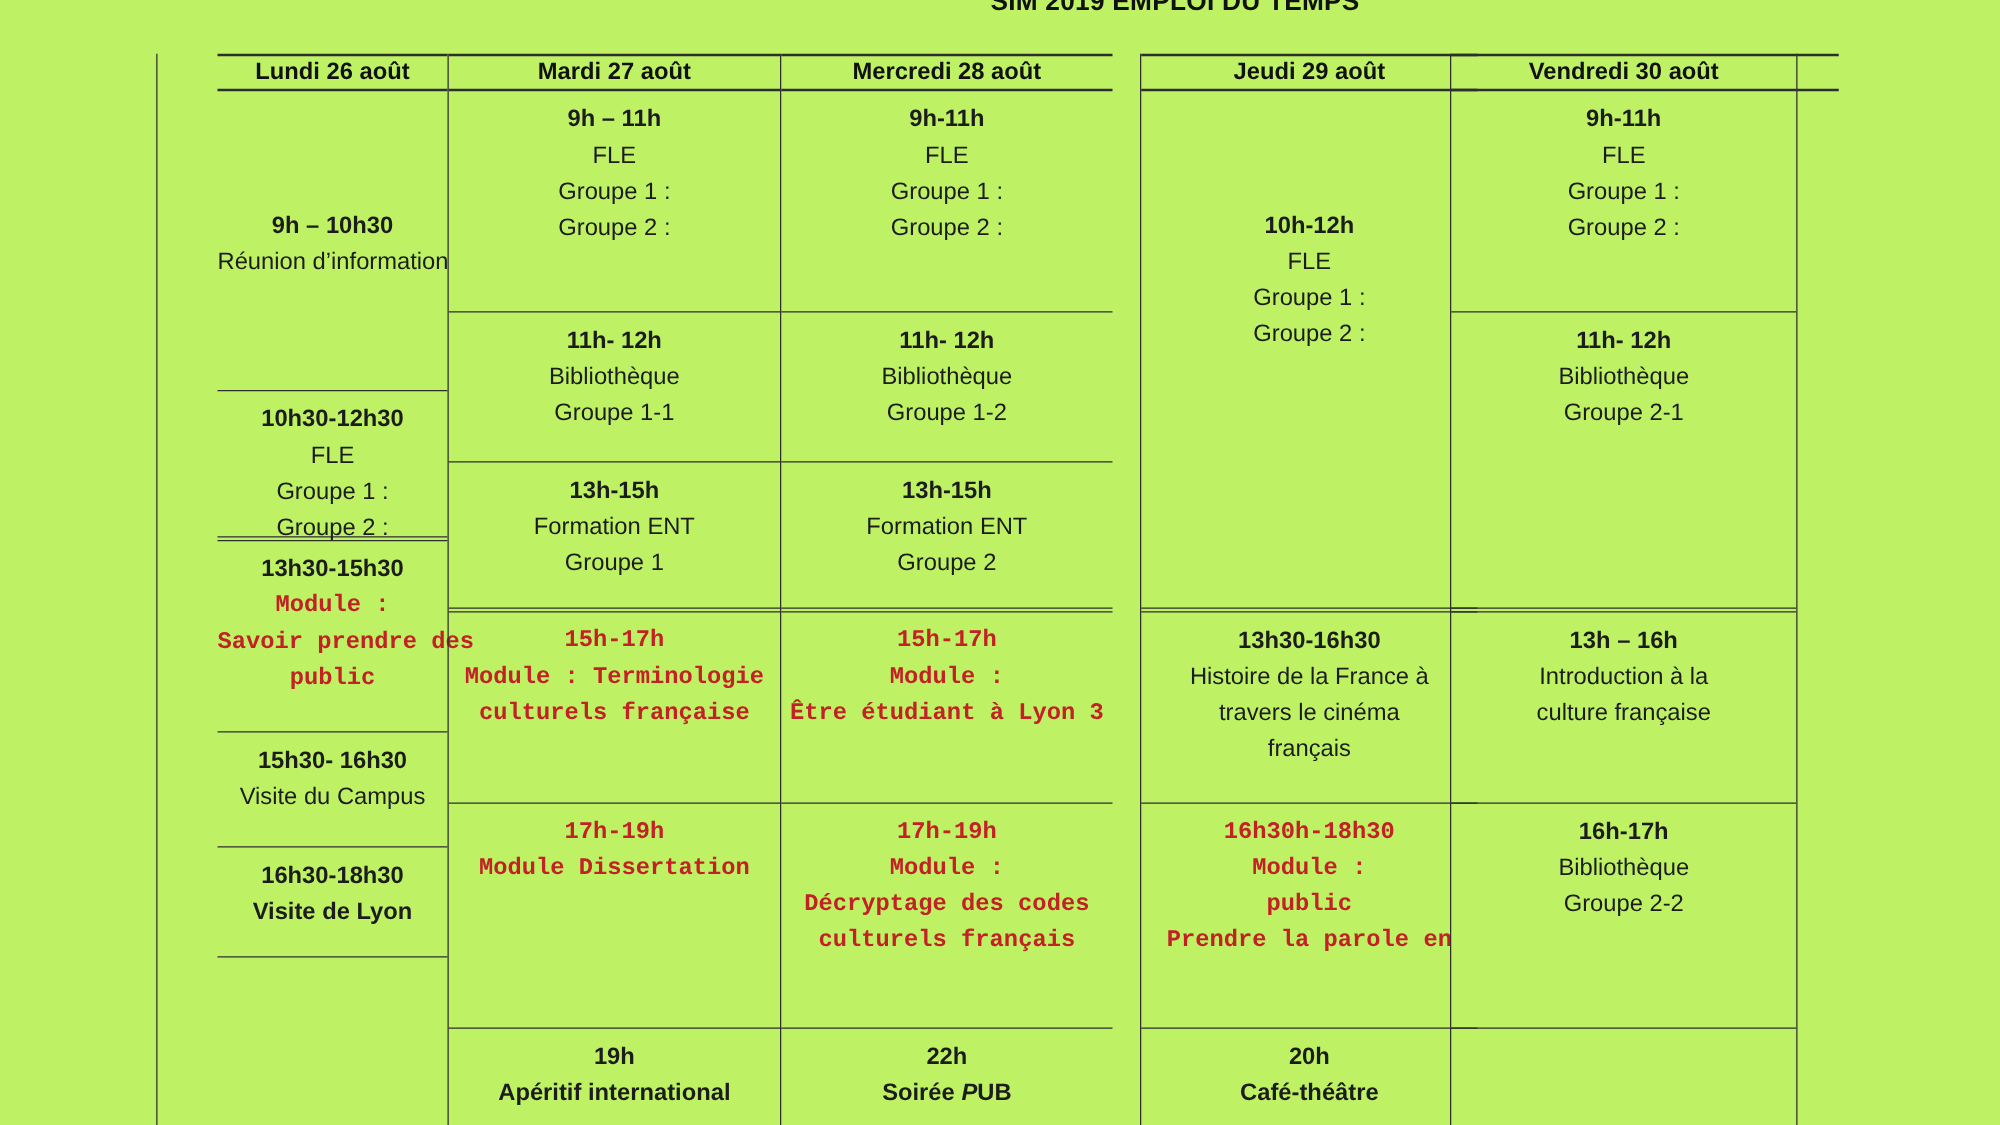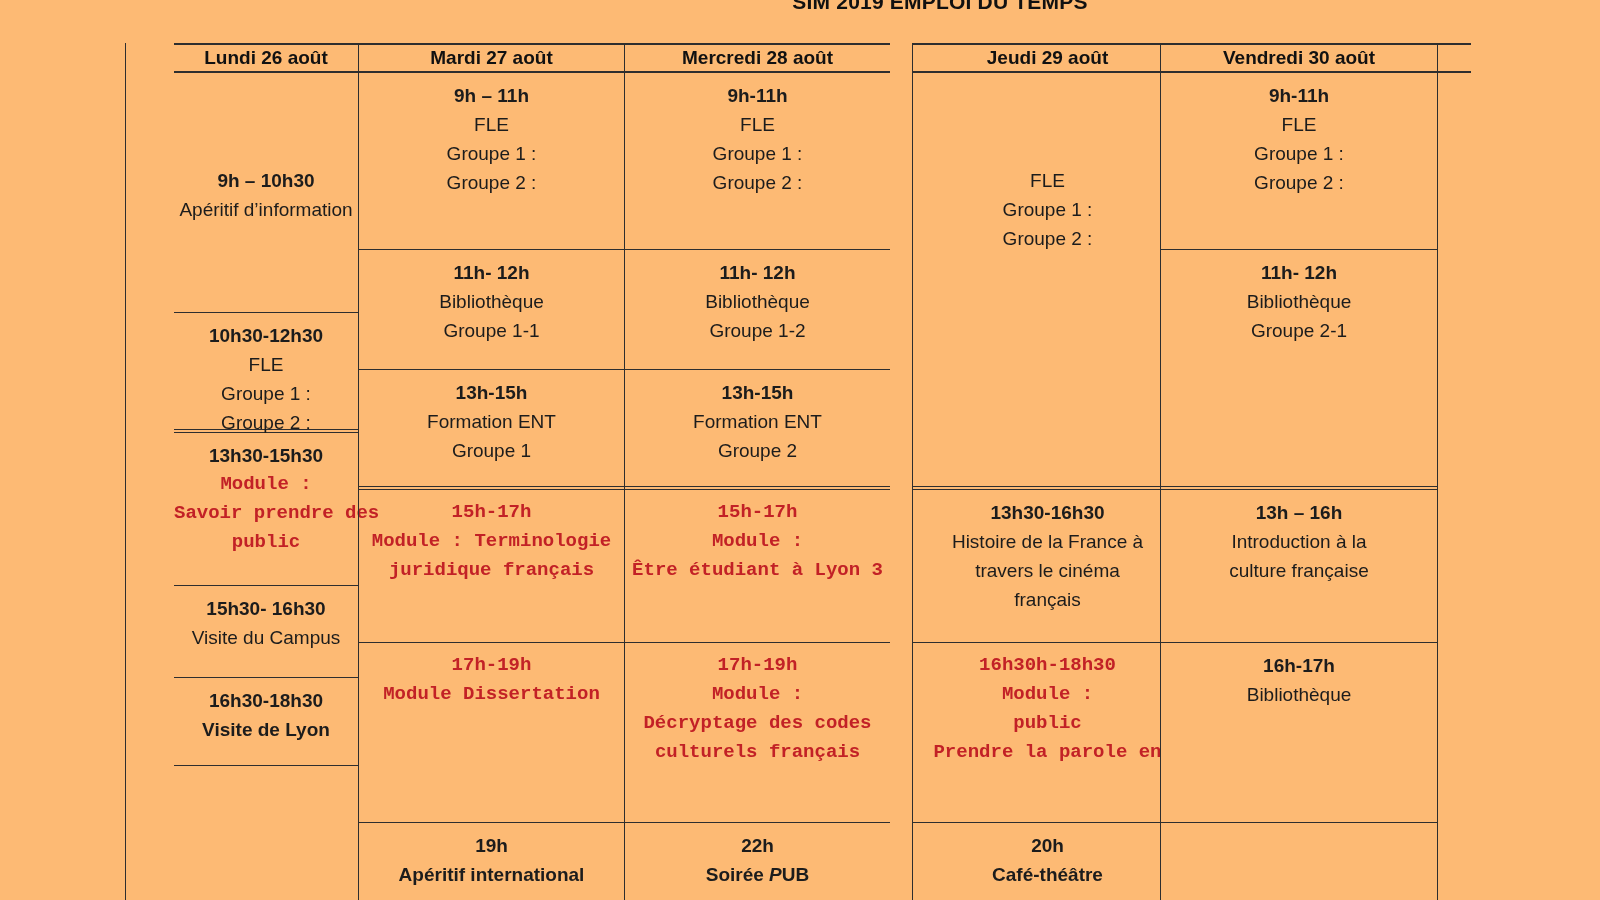--- a/index.html
+++ b/index.html
@@ -1,16 +1,16 @@
 <!DOCTYPE html>
 <html><head>
 <meta charset="utf-8">
 <style>
   html,body{margin:0;padding:0;background:#fff;}
-  #page{position:relative;width:1600px;height:900px;background:#fdba74;overflow:hidden;
+  #page{position:relative;width:1600px;height:900px;background:#bef264;overflow:hidden;
         font-family:"Liberation Sans","DejaVu Sans",sans-serif;color:#1c1c1c;}
   
   #title{position:absolute;top:-10px;left:745px;width:390px;text-align:center;
          font-size:21px;font-weight:bold;letter-spacing:.2px;color:#111;}
   
   .col{position:absolute;top:43px;bottom:0;border-left:1.6px solid #2e2e2e;box-sizing:border-box;}
   #c0{left:125px;width:233px;padding-left:48px;}
   #c1{left:358px;width:266px;}
   #c2{left:624px;width:266px;}
   #c3{left:912px;width:270px;}
@@ -35,21 +35,21 @@
 <body>
 
 <div id="page">
 
   <div id="title">SIM 2019 EMPLOI DU TEMPS</div>
 
   <div class="col" id="c0">
     <div class="hdr">Lundi 26 août</div>
     <div class="cell h297 pt93">
       <div class="ln b">9h – 10h30</div>
-      <div class="ln">Apéritif d’information</div>
+      <div class="ln">Réunion d’information</div>
     </div>
     <div class="cell h120 dbl">
       <div class="ln b">10h30-12h30</div>
       <div class="ln">FLE</div>
       <div class="ln">Groupe 1 :</div>
       <div class="ln">Groupe 2 :</div>
     </div>
     <div class="cell h153">
       <div class="ln b">13h30-15h30</div>
       <div class="ln b r">Module :</div>
@@ -81,21 +81,21 @@
       <div class="ln">Groupe 1-1</div>
     </div>
     <div class="cell h120 dbl">
       <div class="ln b">13h-15h</div>
       <div class="ln">Formation ENT</div>
       <div class="ln">Groupe 1</div>
     </div>
     <div class="cell h153">
       <div class="ln b r">15h-17h</div>
       <div class="ln b r">Module : Terminologie</div>
-      <div class="ln b r">juridique français</div>
+      <div class="ln b r">culturels française</div>
     </div>
     <div class="cell h180">
       <div class="ln b r">17h-19h</div>
       <div class="ln b r">Module Dissertation</div>
     </div>
     <div class="cell last">
       <div class="ln b">19h</div>
       <div class="ln b">Apéritif international</div>
     </div>
   </div>
@@ -131,20 +131,21 @@
     </div>
     <div class="cell last">
       <div class="ln b">22h</div>
       <div class="ln b"><span>Soirée </span><span class="it">P</span><span>UB</span></div>
     </div>
   </div>
 
   <div class="col" id="c3">
     <div class="hdr">Jeudi 29 août</div>
     <div class="cell h417 dbl pt93">
+      <div class="ln b">10h-12h</div>
       <div class="ln">FLE</div>
       <div class="ln">Groupe 1 :</div>
       <div class="ln">Groupe 2 :</div>
     </div>
     <div class="cell h153">
       <div class="ln b">13h30-16h30</div>
       <div class="ln">Histoire de la France à</div>
       <div class="ln">travers le cinéma</div>
       <div class="ln">français</div>
     </div>
@@ -174,20 +175,21 @@
       <div class="ln">Groupe 2-1</div>
     </div>
     <div class="cell h153">
       <div class="ln b">13h – 16h</div>
       <div class="ln">Introduction à la</div>
       <div class="ln">culture française</div>
     </div>
     <div class="cell h180">
       <div class="ln b">16h-17h</div>
       <div class="ln">Bibliothèque</div>
+      <div class="ln">Groupe 2-2</div>
     </div>
     <div class="cell last"></div>
   </div>
 
   <div id="right-line"></div>
   <div id="sliver"></div>
 
 </div>
 
 </body></html>

